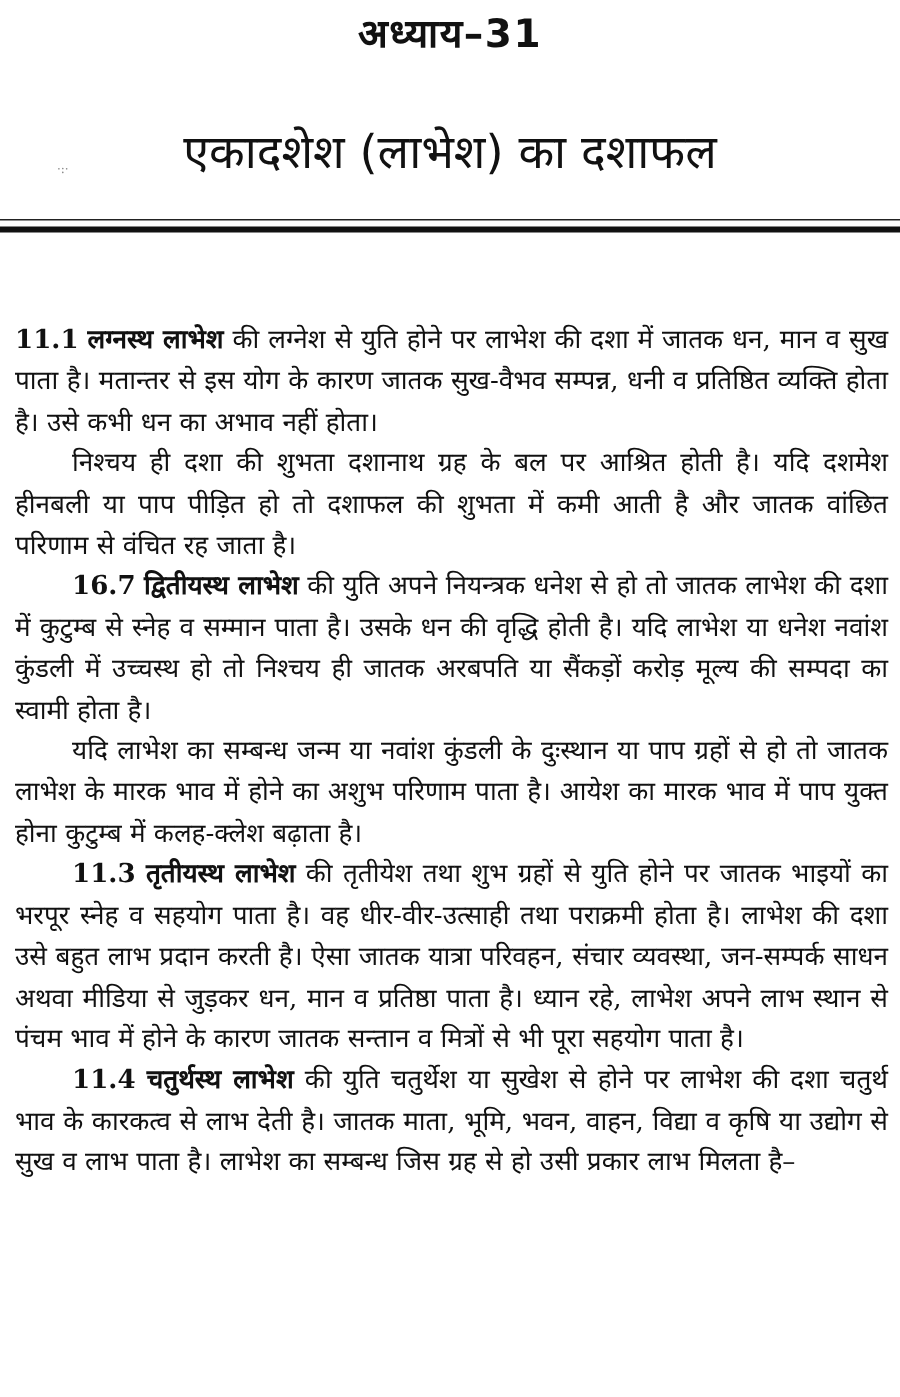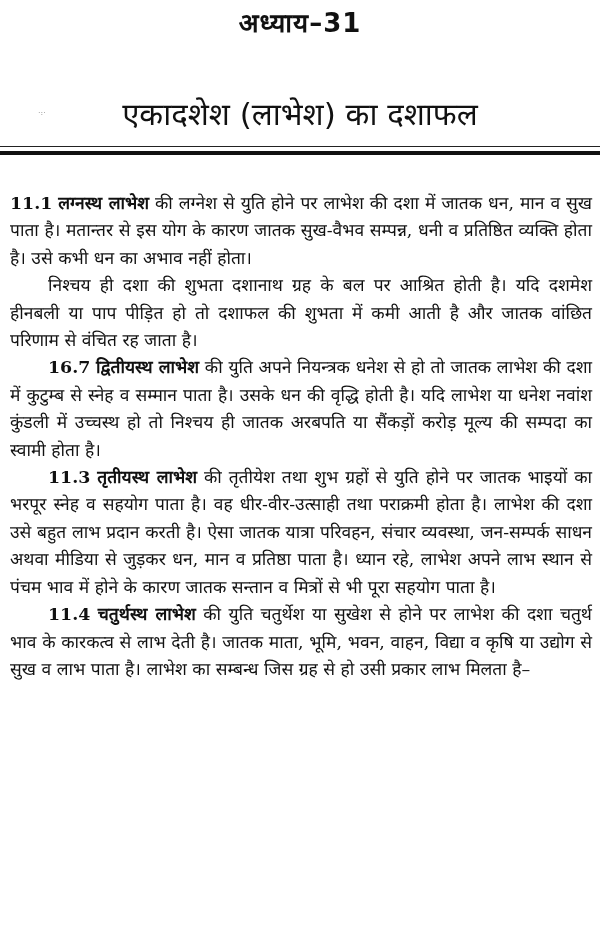--- a/index.html
+++ b/index.html
@@ -7,35 +7,35 @@
     width: 600px; height: 931px; overflow: hidden; position: relative;
     color: #111111;
     font-family: "DejaVu Serif", "Liberation Serif", serif;
   }
   .chapter-title {
     position: absolute; top: 0; left: 0; width: 600px; text-align: center;
     font-family: "DejaVu Sans", sans-serif; font-weight: bold;
     font-size: 26px; line-height: 46px; letter-spacing: 1px;
   }
   .section-title {
-    position: absolute; top: 92px; left: 0; width: 600px; text-align: center;
+    position: absolute; top: 80px; left: 0; width: 600px; text-align: center;
     font-family: "DejaVu Sans", sans-serif;
     font-size: 31px; line-height: 44px;
   }
   .speck {
     position: absolute; top: 108px; left: 38px; font-size: 8px; color: #888;
   }
   .rule-thin {
     position: absolute; top: 146px; left: 0; width: 600px; height: 1px; background: #222;
   }
   .rule-thick {
     position: absolute; top: 151px; left: 0; width: 600px; height: 4px; background: #111;
   }
   .body-text {
-    position: absolute; top: 190px; left: 10px; width: 582px;
+    position: absolute; top: 214px; left: 10px; width: 582px;
     font-size: 17.4px; line-height: 27.4px;
     text-align: justify;
   }
   .para { margin: 0; text-indent: 0; }
   .para.indent { text-indent: 38px; }
   .para.first { text-indent: 0; }
   .heading-num, .heading-term { font-weight: bold; }
 </style>
 </head>
 <body>
@@ -53,20 +53,23 @@
       <span class="heading-term">लग्नस्थ लाभेश</span><span> की लग्नेश से युति होने पर लाभेश की दशा में जातक धन, मान व सुख पाता है। मतान्तर से इस योग के कारण जातक सुख-वैभव सम्पन्न, धनी व प्रतिष्ठित व्यक्ति होता है। उसे कभी धन का अभाव नहीं होता।</span>
     </p>
     <p class="para indent">
       <span>निश्चय ही दशा की शुभता दशानाथ ग्रह के बल पर आश्रित होती है। यदि दशमेश हीनबली या पाप पीड़ित हो तो दशाफल की शुभता में कमी आती है और जातक वांछित परिणाम से वंचित रह जाता है।</span>
     </p>
     <p class="para indent">
       <span class="heading-num">16.7</span>
       <span class="heading-term">द्वितीयस्थ लाभेश</span><span> की युति अपने नियन्त्रक धनेश से हो तो जातक लाभेश की दशा में कुटुम्ब से स्नेह व सम्मान पाता है। उसके धन की वृद्धि होती है। यदि लाभेश या धनेश नवांश कुंडली में उच्चस्थ हो तो निश्चय ही जातक अरबपति या सैंकड़ों करोड़ मूल्य की सम्पदा का स्वामी होता है।</span>
     </p>
     <p class="para indent">
+      <span>यदि लाभेश का सम्बन्ध जन्म या नवांश कुंडली के दुःस्थान या पाप ग्रहों से हो तो जातक लाभेश के मारक भाव में होने का अशुभ परिणाम पाता है। आयेश का मारक भाव में पाप युक्त होना कुटुम्ब में कलह-क्लेश बढ़ाता है।</span>
+    </p>
+    <p class="para indent">
       <span class="heading-num">11.3</span>
       <span class="heading-term">तृतीयस्थ लाभेश</span><span> की तृतीयेश तथा शुभ ग्रहों से युति होने पर जातक भाइयों का भरपूर स्नेह व सहयोग पाता है। वह धीर-वीर-उत्साही तथा पराक्रमी होता है। लाभेश की दशा उसे बहुत लाभ प्रदान करती है। ऐसा जातक यात्रा परिवहन, संचार व्यवस्था, जन-सम्पर्क साधन अथवा मीडिया से जुड़कर धन, मान व प्रतिष्ठा पाता है। ध्यान रहे, लाभेश अपने लाभ स्थान से पंचम भाव में होने के कारण जातक सन्तान व मित्रों से भी पूरा सहयोग पाता है।</span>
     </p>
     <p class="para indent">
       <span class="heading-num">11.4</span>
       <span class="heading-term">चतुर्थस्थ लाभेश</span><span> की युति चतुर्थेश या सुखेश से होने पर लाभेश की दशा चतुर्थ भाव के कारकत्व से लाभ देती है। जातक माता, भूमि, भवन, वाहन, विद्या व कृषि या उद्योग से सुख व लाभ पाता है। लाभेश का सम्बन्ध जिस ग्रह से हो उसी प्रकार लाभ मिलता है–</span>
     </p>
   </div>
 </div>
 

